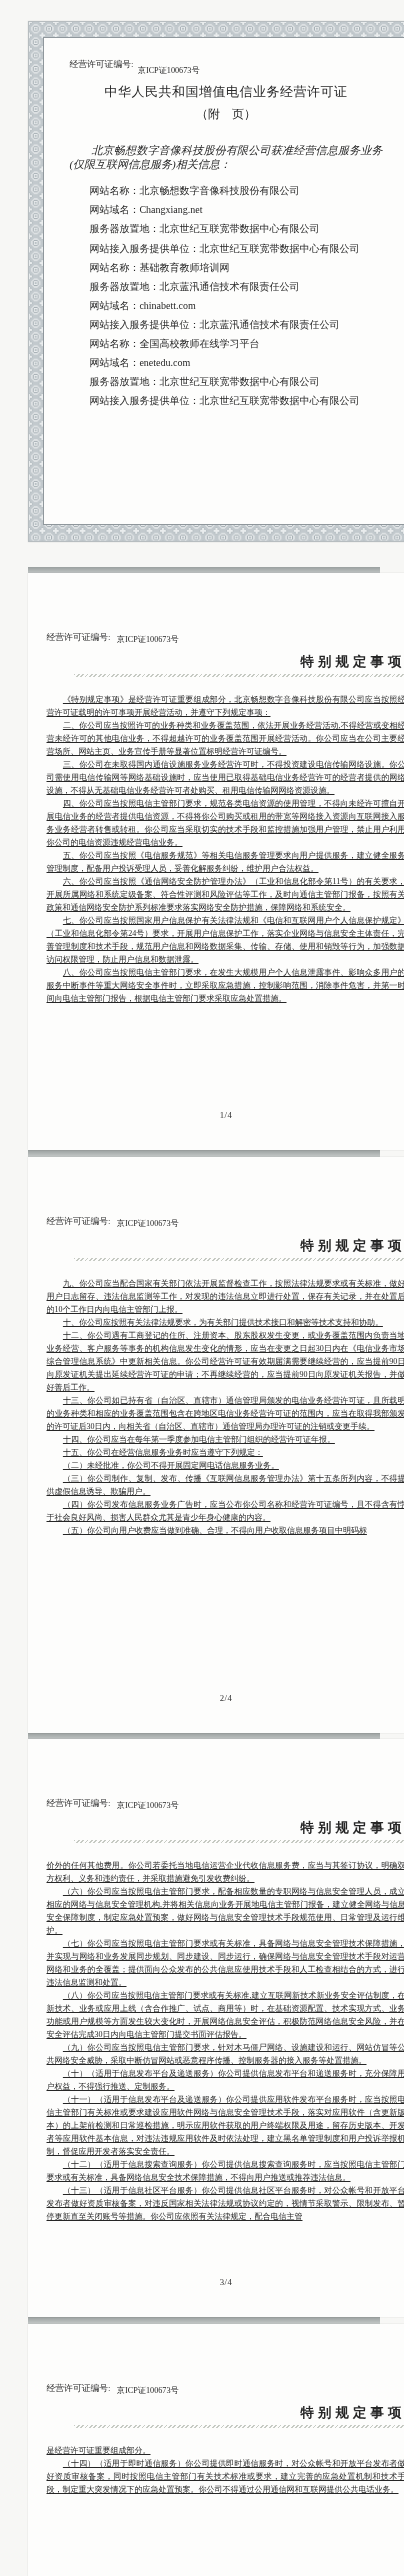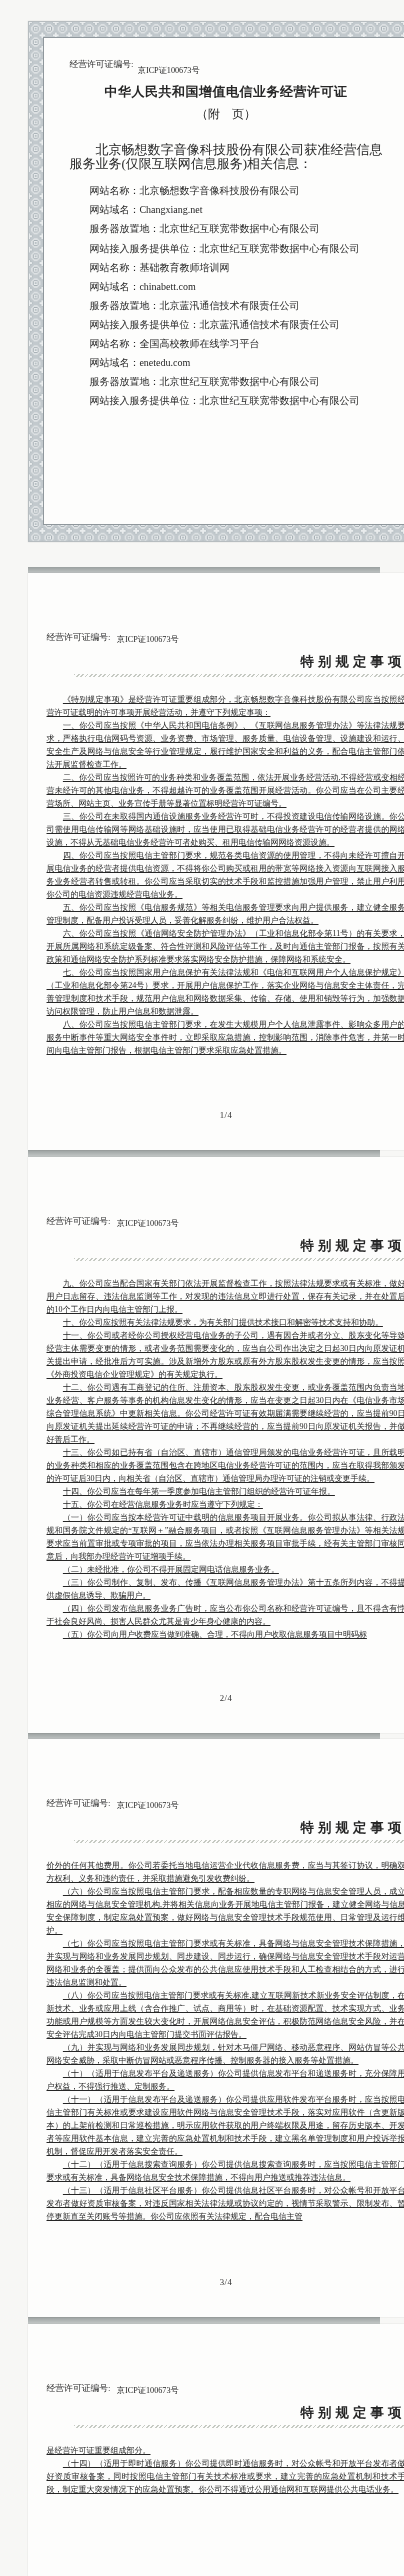--- a/index.html
+++ b/index.html
@@ -12,23 +12,23 @@
 
   
   .cert-frame{position:absolute;inset:0;padding:15.5px 14.4px;box-sizing:border-box;
     background:
       repeating-radial-gradient(circle at 6.7px 6.7px,#b9c1c5 0 0.8px,#e9eced 0.8px 2.1px,#a8b1b6 2.1px 3.1px,#dde1e3 3.1px 4.6px,#c2c9cd 4.6px 6.7px);
     background-size:13.4px 13.4px;border:0.5px solid #b7bdc0;}
   .cert-inner{width:100%;height:100%;box-sizing:border-box;background:#fdfdfc;
     border:0.5px solid #8f979c;padding:20.6px 25px 0;}
   .cert-no{font-size:8.8px;}
   .cert-no .num{display:inline-block;transform:translateY(5.7px);margin-left:2.1px;font-size:8.2px;}
-  .cert-title{margin:12.4px 0 0;text-align:center;font-size:13px;font-weight:bold;letter-spacing:0.5px;}
+  .cert-title{margin:12.4px 0 0;text-align:center;font-size:13px;font-weight:normal;letter-spacing:0.5px;}
   .cert-subtitle{margin:5.2px 0 0;text-align:center;font-size:12px;font-weight:normal;}
-  .cert-intro{margin:19.6px 0 0;font-size:13px;line-height:14px;text-indent:2em;text-align:justify;}
+  .cert-intro{margin:19.6px 0 0;font-size:11px;line-height:14px;text-indent:2em;text-align:justify;font-style:italic;}
   .cert-entries{margin-top:12.4px;}
   .cert-entries .entry{margin:0 0 3.6px;font-size:10px;line-height:15.5px;text-indent:2em;text-align:justify;}
 
   
   .rules{padding:0 18.5px;}
   .r-head{padding-top:58px;font-size:8.8px;line-height:12.4px;}
   .r-head .num{display:inline-block;margin-left:4.1px;transform:translateY(1.5px);font-size:8.2px;}
   .r-title{margin:8.2px 0 3.1px;text-align:right;font-size:13.4px;font-weight:bold;letter-spacing:4.1px;}
   .r-divider{height:3.1px;margin-left:27px;
      background:repeating-linear-gradient(135deg,#c6cac3 0 1.3px,rgba(0,0,0,0) 1.3px 3.1px);}
@@ -52,22 +52,22 @@
         </div>
         <h1 class="cert-title">中华人民共和国增值电信业务经营许可证</h1>
         <h2 class="cert-subtitle">（附　页）</h2>
         <p class="cert-intro">北京畅想数字音像科技股份有限公司获准经营信息服务业务(仅限互联网信息服务)相关信息：</p>
         <div class="cert-entries">
             <p class="entry"><span>网站名称：</span><span>北京畅想数字音像科技股份有限公司</span></p>
             <p class="entry"><span>网站域名：</span><span>Changxiang.net</span></p>
             <p class="entry"><span>服务器放置地：</span><span>北京世纪互联宽带数据中心有限公司</span></p>
             <p class="entry"><span>网站接入服务提供单位：</span><span>北京世纪互联宽带数据中心有限公司</span></p>
             <p class="entry"><span>网站名称：</span><span>基础教育教师培训网</span></p>
+            <p class="entry"><span>服务器放置地：</span><span>北京蓝汛通信技术有限责任公司</span></p>
             <p class="entry"><span>网站域名：</span><span>chinabett.com</span></p>
-            <p class="entry"><span>服务器放置地：</span><span>北京蓝汛通信技术有限责任公司</span></p>
             <p class="entry"><span>网站接入服务提供单位：</span><span>北京蓝汛通信技术有限责任公司</span></p>
             <p class="entry"><span>网站名称：</span><span>全国高校教师在线学习平台</span></p>
             <p class="entry"><span>网站域名：</span><span>enetedu.com</span></p>
             <p class="entry"><span>服务器放置地：</span><span>北京世纪互联宽带数据中心有限公司</span></p>
             <p class="entry"><span>网站接入服务提供单位：</span><span>北京世纪互联宽带数据中心有限公司</span></p>
           </div>
       </div>
     </div>
   </section>
 
@@ -78,21 +78,20 @@
 
   <section class="sheet rules" style="top:573px;height:577px;">
     <div class="r-head">
       <span>经营许可证编号:</span>
       <span class="num">京ICP证100673号</span>
     </div>
     <h2 class="r-title">特别规定事项</h2>
     <div class="r-divider"></div>
     <div class="r-body">
         <p class="para">《特别规定事项》是经营许可证重要组成部分，北京畅想数字音像科技股份有限公司应当按照经营许可证载明的许可事项开展经营活动，并遵守下列规定事项：</p>
-        <p class="para">一、你公司应当按照《中华人民共和国电信条例》、《互联网信息服务管理办法》等法律法规要求，严格执行电信网码号资源、业务资费、市场管理、服务质量、电信设备管理、设施建设和运行、安全生产及网络与信息安全等行业管理规定，履行维护国家安全和利益的义务，配合电信主管部门依法开展监督检查工作。</p>
         <p class="para">二、你公司应当按照许可的业务种类和业务覆盖范围，依法开展业务经营活动,不得经营或变相经营未经许可的其他电信业务，不得超越许可的业务覆盖范围开展经营活动。你公司应当在公司主要经营场所、网站主页、业务宣传手册等显著位置标明经营许可证编号。</p>
         <p class="para">三、你公司在未取得国内通信设施服务业务经营许可时，不得投资建设电信传输网络设施。你公司需使用电信传输网等网络基础设施时，应当使用已取得基础电信业务经营许可的经营者提供的网络设施，不得从无基础电信业务经营许可者处购买、租用电信传输网网络资源设施。</p>
         <p class="para">四、你公司应当按照电信主管部门要求，规范各类电信资源的使用管理，不得向未经许可擅自开展电信业务的经营者提供电信资源，不得将你公司购买或租用的带宽等网络接入资源向互联网接入服务业务经营者转售或转租。你公司应当采取切实的技术手段和监控措施加强用户管理，禁止用户利用你公司的电信资源违规经营电信业务。</p>
         <p class="para">五、你公司应当按照《电信服务规范》等相关电信服务管理要求向用户提供服务，建立健全服务管理制度，配备用户投诉受理人员，妥善化解服务纠纷，维护用户合法权益。</p>
         <p class="para">六、你公司应当按照《通信网络安全防护管理办法》（工业和信息化部令第11号）的有关要求，开展所属网络和系统定级备案、符合性评测和风险评估等工作，及时向通信主管部门报备，按照有关政策和通信网络安全防护系列标准要求落实网络安全防护措施，保障网络和系统安全。</p>
         <p class="para">七、你公司应当按照国家用户信息保护有关法律法规和《电信和互联网用户个人信息保护规定》（工业和信息化部令第24号）要求，开展用户信息保护工作，落实企业网络与信息安全主体责任，完善管理制度和技术手段，规范用户信息和网络数据采集、传输、存储、使用和销毁等行为，加强数据访问权限管理，防止用户信息和数据泄露。</p>
         <p class="para">八、你公司应当按照电信主管部门要求，在发生大规模用户个人信息泄露事件、影响众多用户的服务中断事件等重大网络安全事件时，立即采取应急措施，控制影响范围，消除事件危害，并第一时间向电信主管部门报告，根据电信主管部门要求采取应急处置措施。</p>
       </div>
     <div class="page-num">1/4</div>
   </section>
@@ -100,49 +99,47 @@
   <section class="sheet rules" style="top:1157px;height:576px;">
     <div class="r-head">
       <span>经营许可证编号:</span>
       <span class="num">京ICP证100673号</span>
     </div>
     <h2 class="r-title">特别规定事项</h2>
     <div class="r-divider"></div>
     <div class="r-body">
         <p class="para">九、你公司应当配合国家有关部门依法开展监督检查工作，按照法律法规要求或有关标准，做好用户日志留存、违法信息监测等工作，对发现的违法信息立即进行处置，保存有关记录，并在处置后的10个工作日内向电信主管部门上报。</p>
         <p class="para">十、你公司应按照有关法律法规要求，为有关部门提供技术接口和解密等技术支持和协助。</p>
-        <p class="para">十一、你公司或者经你公司授权经营电信业务的子公司，遇有因合并或者分立、股东变化等导致经营主体需要变更的情形，或者业务范围需要变化的，应当自公司作出决定之日起30日内向原发证机关提出申请，经批准后方可实施。涉及新增外方股东或原有外方股东股权发生变更的情形，应当按照《外商投资电信企业管理规定》的有关规定执行。</p>
         <p class="para">十二、你公司遇有工商登记的住所、注册资本、股东股权发生变更，或业务覆盖范围内负责当地业务经营、客户服务等事务的机构信息发生变化的情形，应当在变更之日起30日内在《电信业务市场综合管理信息系统》中更新相关信息。你公司经营许可证有效期届满需要继续经营的，应当提前90日向原发证机关提出延续经营许可证的申请；不再继续经营的，应当提前90日向原发证机关报告，并做好善后工作。</p>
         <p class="para">十三、你公司如已持有省（自治区、直辖市）通信管理局颁发的电信业务经营许可证，且所载明的业务种类和相应的业务覆盖范围包含在跨地区电信业务经营许可证的范围内，应当在取得我部颁发的许可证后30日内，向相关省（自治区、直辖市）通信管理局办理许可证的注销或变更手续。</p>
         <p class="para">十四、你公司应当在每年第一季度参加电信主管部门组织的经营许可证年报。</p>
         <p class="para">十五、你公司在经营信息服务业务时应当遵守下列规定：</p>
-        <p class="para">（一）你公司应当按本经营许可证中载明的信息服务项目开展业务。你公司拟从事法律、行政法规和国务院文件规定的“互联网＋”融合服务项目，或者按照《互联网信息服务管理办法》等相关法规要求应当前置审批或专项审批的项目，应当依法办理相关服务项目审批手续，经有关主管部门审核同意后，向我部办理经营许可证增项手续。</p>
         <p class="para">（二）未经批准，你公司不得开展固定网电话信息服务业务。</p>
         <p class="para">（三）你公司制作、复制、发布、传播《互联网信息服务管理办法》第十五条所列内容，不得提供虚假信息诱导、欺骗用户。</p>
         <p class="para">（四）你公司发布信息服务业务广告时，应当公布你公司名称和经营许可证编号，且不得含有悖于社会良好风尚、损害人民群众尤其是青少年身心健康的内容。</p>
         <p class="para">（五）你公司向用户收费应当做到准确、合理，不得向用户收取信息服务项目中明码标</p>
       </div>
     <div class="page-num">2/4</div>
   </section>
 
   <section class="sheet rules" style="top:1739px;height:578px;">
     <div class="r-head">
       <span>经营许可证编号:</span>
       <span class="num">京ICP证100673号</span>
     </div>
     <h2 class="r-title">特别规定事项</h2>
     <div class="r-divider"></div>
     <div class="r-body">
         <p class="para noindent">价外的任何其他费用。你公司若委托当地电信运营企业代收信息服务费，应当与其签订协议，明确双方权利、义务和违约责任，并采取措施避免引发收费纠纷。</p>
         <p class="para">（六）你公司应当按照电信主管部门要求，配备相应数量的专职网络与信息安全管理人员，成立相应的网络与信息安全管理机构,并将相关信息向业务开展地电信主管部门报备，建立健全网络与信息安全保障制度，制定应急处置预案，做好网络与信息安全管理技术手段规范使用、日常管理及运行维护。</p>
         <p class="para">（七）你公司应当按照电信主管部门要求或有关标准，具备网络与信息安全管理技术保障措施，并实现与网络和业务发展同步规划、同步建设、同步运行，确保网络与信息安全管理技术手段对运营网络和业务的全覆盖；提供面向公众发布的公共信息应使用技术手段和人工检查相结合的方式，进行违法信息监测和处置。</p>
         <p class="para">（八）你公司应当按照电信主管部门要求或有关标准,建立互联网新技术新业务安全评估制度，在新技术、业务或应用上线（含合作推广、试点、商用等）时，在基础资源配置、技术实现方式、业务功能或用户规模等方面发生较大变化时，开展网络信息安全评估，积极防范网络信息安全风险，并在安全评估完成30日内向电信主管部门提交书面评估报告。</p>
-        <p class="para">（九）并实现与网络和业务发展同步规划，针对木马僵尸网络、移动恶意程序、网站仿冒等公共网络安全威胁，采取中断仿冒网站或恶意程序传播、控制服务器的接入服务等处置措施。</p>
+        <p class="para">（九）你公司应当按照电信主管部门要求，针对木马僵尸网络、设施建设和运行、网站仿冒等公共网络安全威胁，采取中断仿冒网站或恶意程序传播、控制服务器的接入服务等处置措施。</p>
         <p class="para">（十）（适用于信息发布平台及递送服务）你公司提供信息发布平台和递送服务时，充分保障用户权益，不得强行推送、定制服务。</p>
-        <p class="para">（十一）（适用于信息发布平台及递送服务）你公司提供应用软件发布平台服务时，应当按照电信主管部门有关标准或要求建设应用软件网络与信息安全管理技术手段，落实对应用软件（含更新版本）的上架前检测和日常巡检措施，明示应用软件获取的用户终端权限及用途，留存历史版本、开发者等应用软件基本信息，建立完善的应急处置机制和技术手段，建立黑名单管理制度和用户投诉举报机制，督促应用开发者落实安全责任。</p>
+        <p class="para">（十一）（适用于信息发布平台及递送服务）你公司提供应用软件发布平台服务时，应当按照电信主管部门有关标准或要求建设应用软件网络与信息安全管理技术手段，落实对应用软件（含更新版本）的上架前检测和日常巡检措施，明示应用软件获取的用户终端权限及用途，留存历史版本、开发者等应用软件基本信息，对违法违规应用软件及时依法处理，建立黑名单管理制度和用户投诉举报机制，督促应用开发者落实安全责任。</p>
         <p class="para">（十二）（适用于信息搜索查询服务）你公司提供信息搜索查询服务时，应当按照电信主管部门要求或有关标准，具备网络信息安全技术保障措施，不得向用户推送或推荐违法信息。</p>
         <p class="para">（十三）（适用于信息社区平台服务）你公司提供信息社区平台服务时，对公众帐号和开放平台发布者做好资质审核备案，对违反国家相关法律法规或协议约定的，视情节采取警示、限制发布、暂停更新直至关闭账号等措施。你公司应依照有关法律规定，配合电信主管</p>
       </div>
     <div class="page-num">3/4</div>
   </section>
 
   <section class="sheet rules" style="top:2324px;height:541px;">
     <div class="r-head">
       <span>经营许可证编号:</span>
       <span class="num">京ICP证100673号</span>

